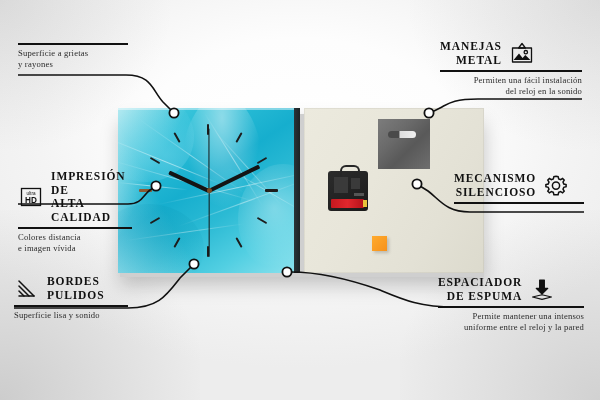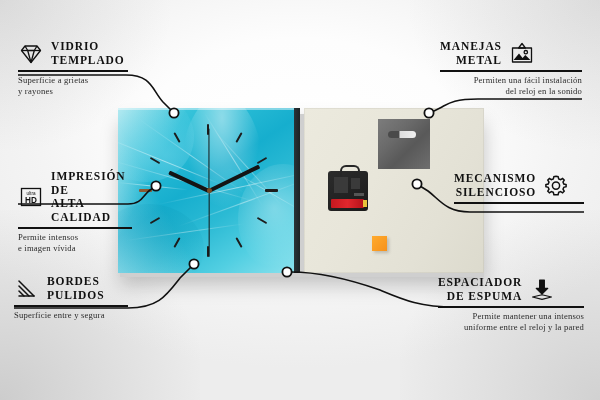--- a/index.html
+++ b/index.html
@@ -197,36 +197,20 @@
       <circle cx="174" cy="113" r="4.6"></circle>
       <circle cx="156" cy="186" r="4.6"></circle>
       <circle cx="194" cy="264" r="4.6"></circle>
       <circle cx="429" cy="113" r="4.6"></circle>
       <circle cx="417" cy="184" r="4.6"></circle>
       <circle cx="287" cy="272" r="4.6"></circle>
     </g>
   </svg>
 
   <div class="callout left" style="left:18px;top:40px;width:110px;">
-    <div class="co-head">
-      <span class="ico">
-        <svg viewBox="0 0 26 26">
-            <g fill="none" stroke="#111" stroke-width="1.3" stroke-linejoin="round">
-          <path d="M3.5 9.5 L7 5 L19 5 L22.5 9.5 L13 21.5 Z"></path>
-          <path d="M3.5 9.5 L22.5 9.5"></path>
-              <path d="M7 5 L9.7 9.5 L13 21.5"></path>
-          <path d="M19 5 L16.3 9.5 L13 21.5"></path>
-              <path d="M9.7 9.5 L16.3 9.5"></path>
-        </g>
-          </svg>
-      </span>
-      <span class="co-title">
-        <span>VIDRIO</span><br><span>TEMPLADO</span>
-      </span>
-    </div>
     <div class="co-rule" style="width:110px;"></div>
     <div class="co-sub">
       <span>Superficie a grietas</span><br><span>y rayones</span>
     </div>
   </div>
 
   <div class="callout left" style="left:18px;top:170px;width:114px;">
     <div class="co-head">
       <span class="ico">
         <svg viewBox="0 0 26 26">
@@ -234,21 +218,21 @@
           <text x="13" y="11.4" font-family="Liberation Sans, sans-serif" font-size="4.6" text-anchor="middle" fill="#111">ultra</text>
           <text x="13" y="18.6" font-family="Liberation Sans, sans-serif" font-size="8.2" font-weight="bold" text-anchor="middle" fill="#111">HD</text>
         </svg>
       </span>
       <span class="co-title">
         <span>IMPRESIÓN DE</span><br><span>ALTA CALIDAD</span>
       </span>
     </div>
     <div class="co-rule" style="width:114px;"></div>
     <div class="co-sub">
-      <span>Permite intensos</span><br><span>e imagen vívida</span>
+      <span>Colores distancia</span><br><span>e imagen vívida</span>
     </div>
   </div>
 
   <div class="callout left" style="left:14px;top:275px;width:114px;">
     <div class="co-head">
       <span class="ico">
         <svg viewBox="0 0 26 26">
             <g stroke="#111" stroke-width="1.5" stroke-linecap="round">
           <line x1="5" y1="5" x2="20" y2="20"></line>
           <line x1="5" y1="10" x2="15" y2="20"></line>
@@ -256,21 +240,21 @@
           <line x1="5" y1="20" x2="20" y2="20"></line>
         </g>
           </svg>
       </span>
       <span class="co-title">
         <span>BORDES</span><br><span>PULIDOS</span>
       </span>
     </div>
     <div class="co-rule" style="width:114px;"></div>
     <div class="co-sub">
-      <span>Superficie entre y segura</span>
+      <span>Superficie lisa y sonido</span>
     </div>
   </div>
 
   <div class="callout right" style="left:440px;top:40px;width:142px;">
     <div class="co-head">
       <span class="co-title">
         <span>MANEJAS</span><br><span>METAL</span>
       </span>
       <span class="ico">
         <svg viewBox="0 0 26 26">

